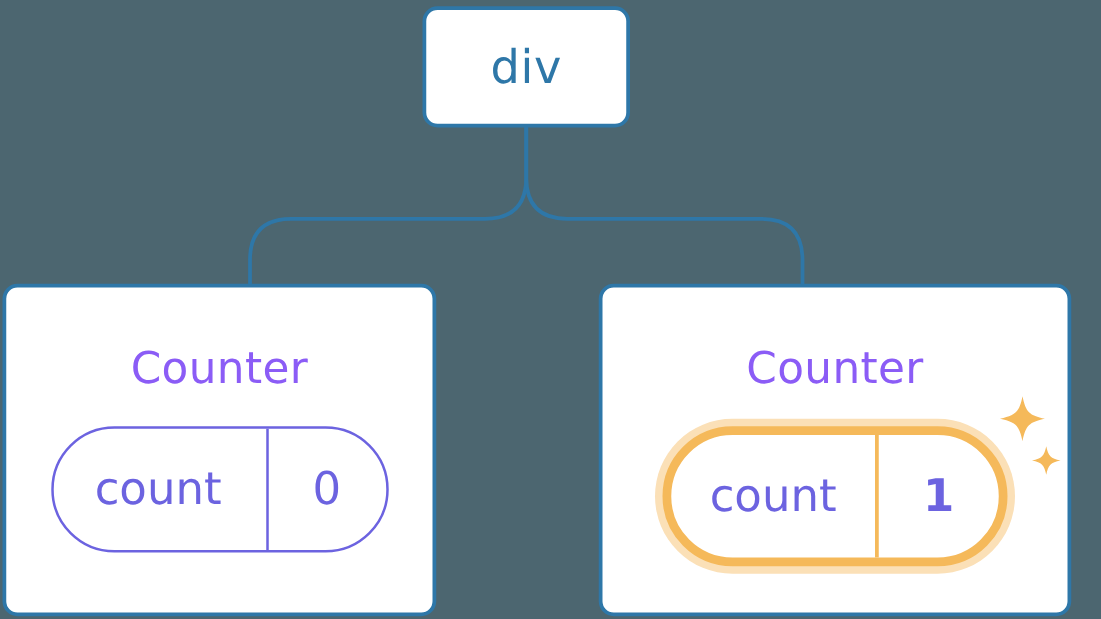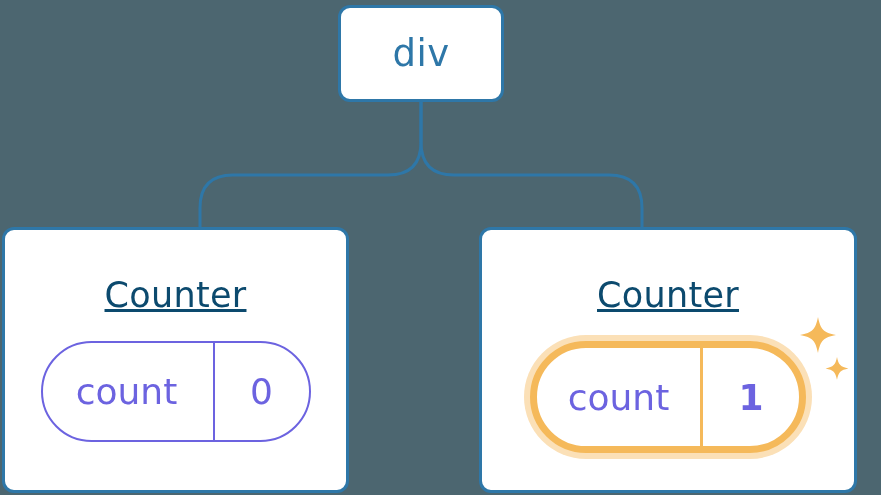--- a/index.html
+++ b/index.html
@@ -57,27 +57,26 @@
     justify-content: flex-start;
   }
   .div-label {
     color: #2e77a8;
     font-size: 37px;
     font-weight: 400;
     letter-spacing: 0.5px;
     line-height: 1;
   }
   .counter-title {
-    color: #0c4a6e;
+    color: #8b5cf6;
     font-size: 35px;
     font-weight: 400;
     letter-spacing: 0.3px;
     line-height: 1;
     margin-top: 48px;
-    text-decoration: underline;
   }
   .pill-wrap {
     position: relative;
     margin-top: 28px;
     display: flex;
     align-items: flex-end;
     justify-content: center;
   }
   .pill {
     display: flex;

